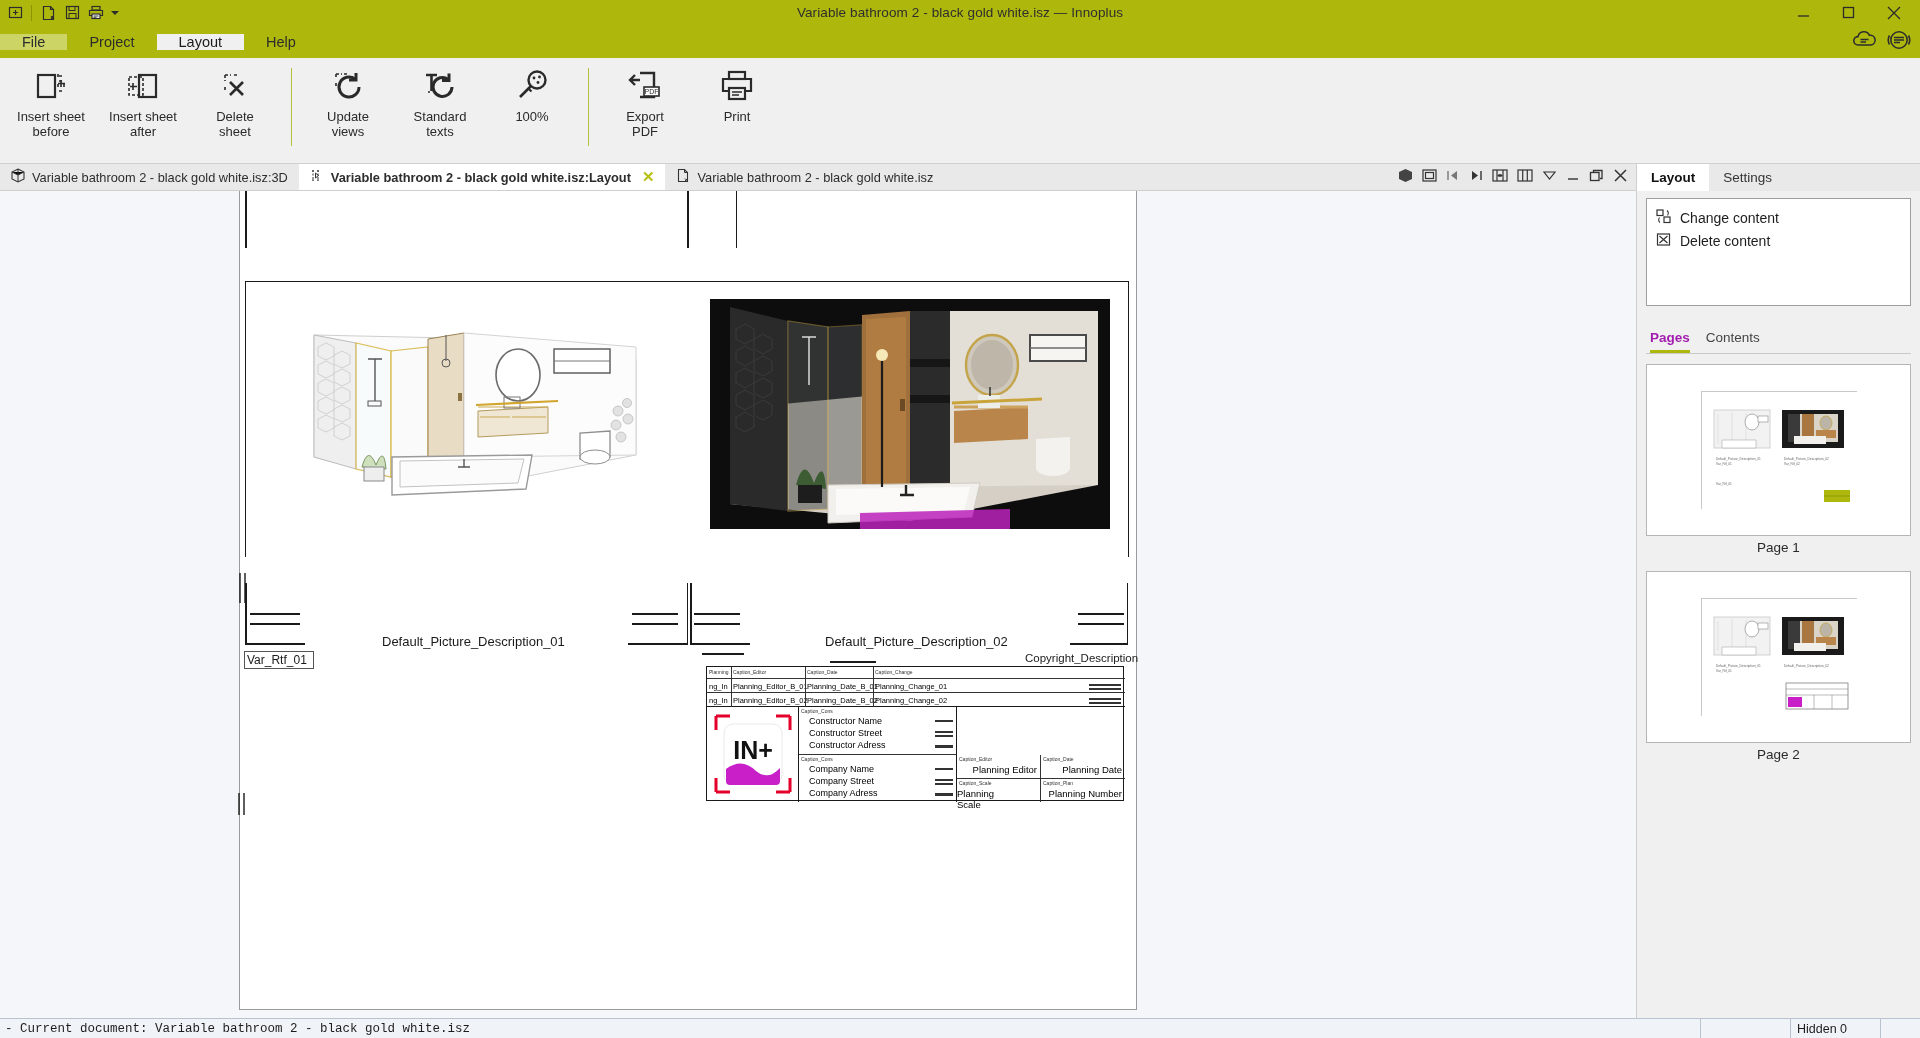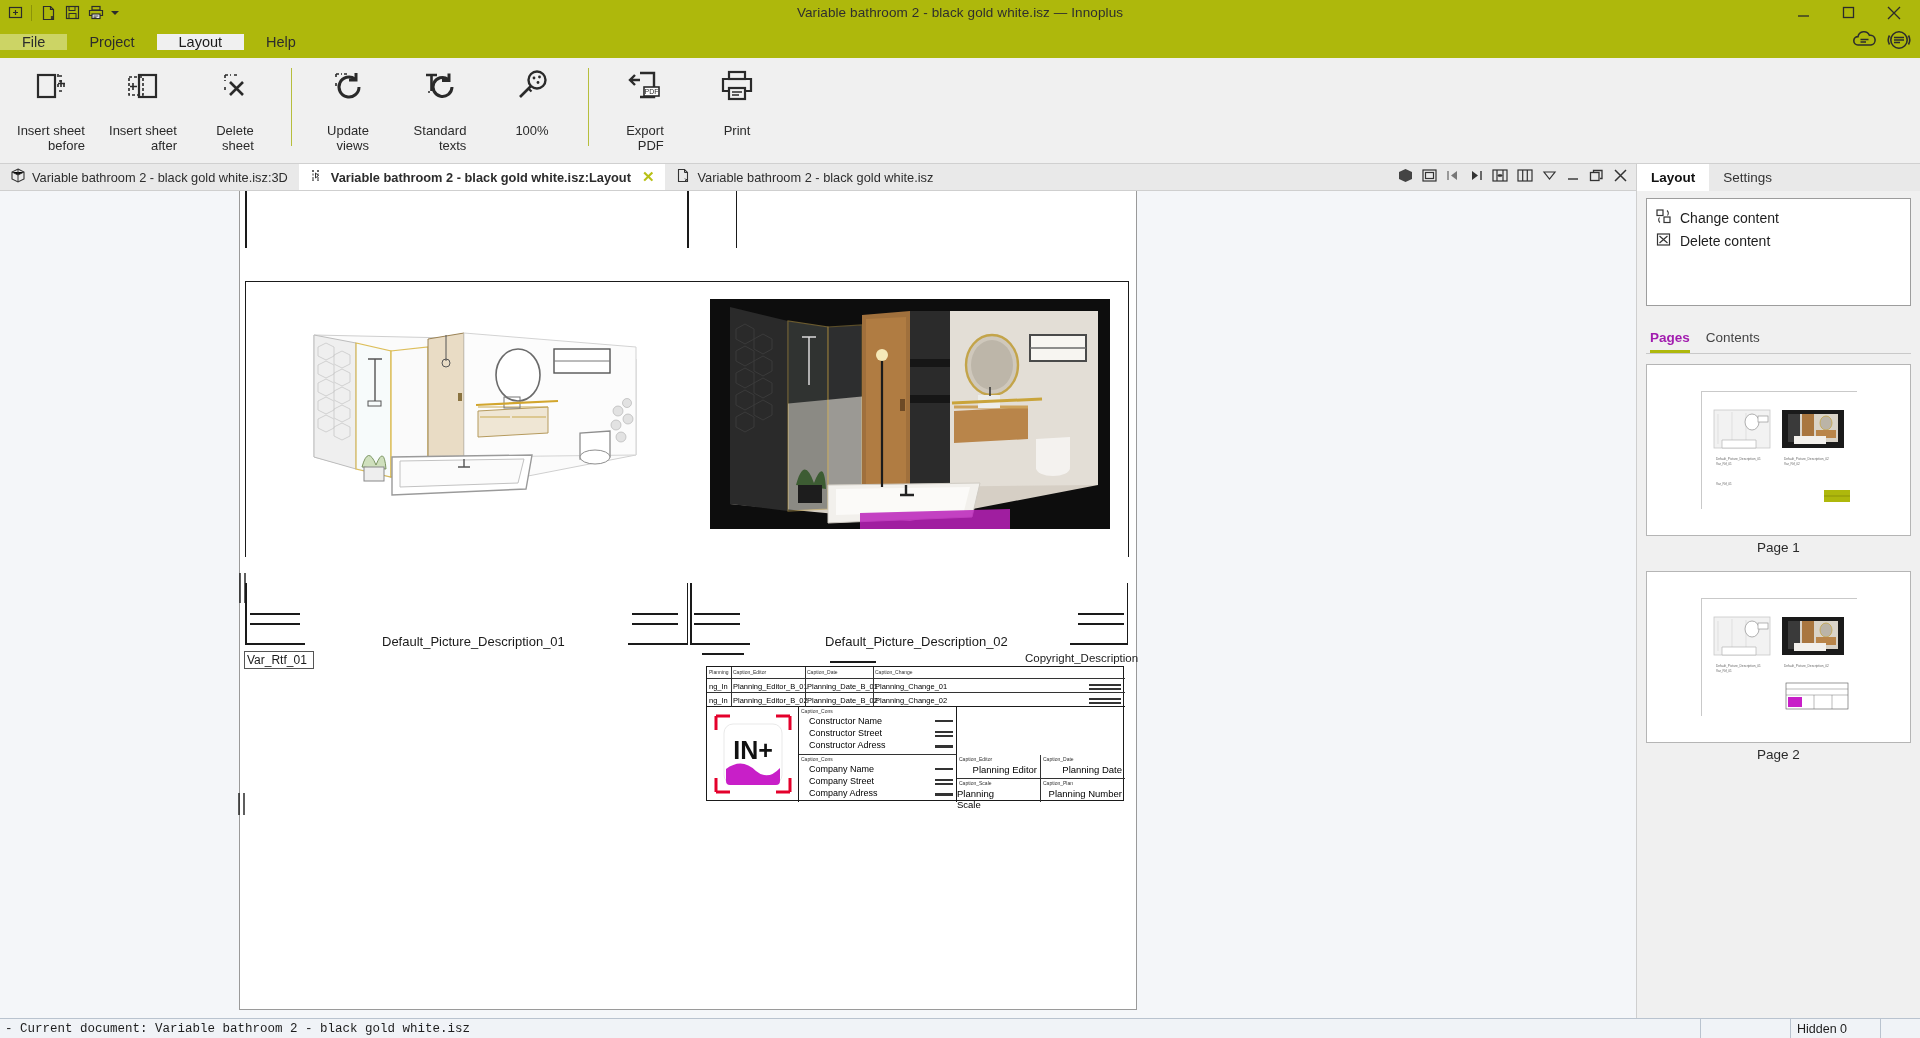--- a/index.html
+++ b/index.html
@@ -52,22 +52,22 @@
     position: absolute; left: 0; top: 58px; width: 1920px; height: 106px;
     background: #f0f0f0; display: flex; align-items: flex-start;
     border-bottom: 1px solid #d0d0d0;
   }
   .rbtn {
     display: flex; flex-direction: column; align-items: center;
     padding-top: 8px; width: 92px;
   }
   .rbtn .ricon { height: 40px; display: flex; align-items: center; justify-content: center; }
   .rbtn .rlbl {
-    font-size: 13px; color: #2a2a2a; line-height: 15px; text-align: right;
-    margin-top: 17px; white-space: pre-line;
+    font-size: 13px; color: #2a2a2a; line-height: 15px; text-align: center;
+    margin-top: 3px; white-space: pre-line;
   }
   .rsep { width: 1px; height: 78px; background: #b6be3c; margin: 10px 10px 0 10px; }
 
   
   #tabstrip {
     position: absolute; left: 0; top: 164px; width: 1636px; height: 27px;
     background: #e9e9e9; display: flex; align-items: stretch;
     border-bottom: 1px solid #cfcfcf;
   }
   .dtab {

